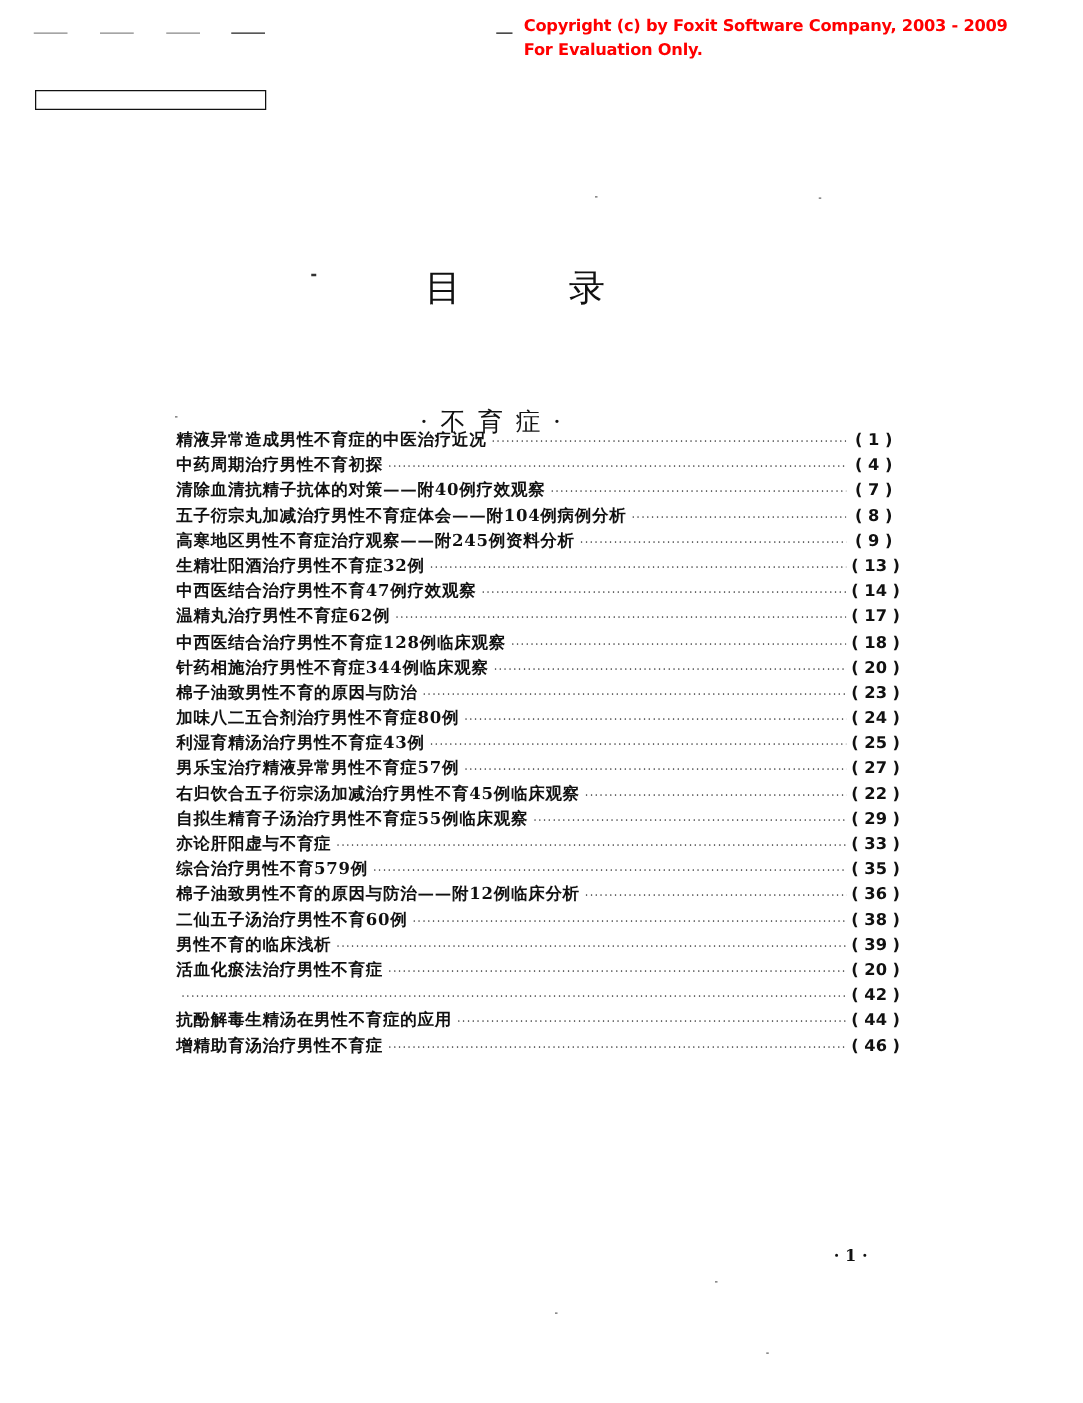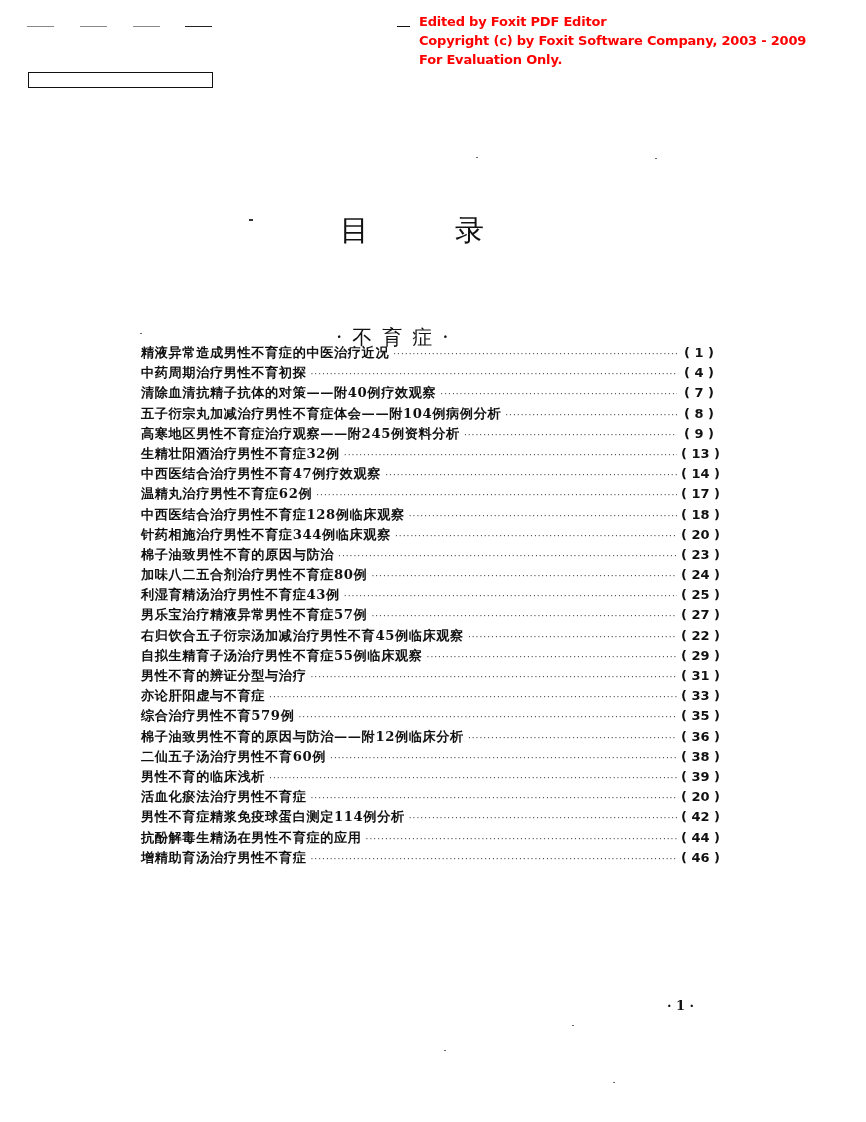--- a/index.html
+++ b/index.html
@@ -38,21 +38,20 @@
 <body>
 
 <div class="header-rule" style="left:27px;width:27px;"></div>
 <div class="header-rule" style="left:80px;width:27px;"></div>
 <div class="header-rule" style="left:133px;width:27px;"></div>
 <div class="header-rule dark" style="left:185px;width:27px;"></div>
 <div class="header-box"></div>
 
 <div class="watermark-dash"></div>
 <div class="watermark">
-  <div>Edited by Foxit PDF Editor</div>
   <div>Copyright (c) by Foxit Software Company, 2003 - 2009</div>
   <div>For Evaluation Only.</div>
 </div>
 
 <div class="stray-dot" style="left:476px;top:157px;"></div>
 <div class="stray-dot" style="left:655px;top:158px;"></div>
 <div class="stray-dot" style="left:140px;top:333px;"></div>
 <div class="stray-dot" style="left:572px;top:1025px;"></div>
 <div class="stray-dot" style="left:444px;top:1050px;"></div>
 <div class="stray-dot" style="left:613px;top:1082px;"></div>
@@ -140,25 +139,20 @@
       <span class="toc-title">右归饮合五子衍宗汤加减治疗男性不育45例临床观察</span>
       <span class="toc-leader"></span>
       <span class="toc-page">22</span>
     </div>
   <div class="toc-row">
       <span class="toc-title">自拟生精育子汤治疗男性不育症55例临床观察</span>
       <span class="toc-leader"></span>
       <span class="toc-page">29</span>
     </div>
   <div class="toc-row">
-      <span class="toc-title">男性不育的辨证分型与治疗</span>
-      <span class="toc-leader"></span>
-      <span class="toc-page">31</span>
-    </div>
-  <div class="toc-row">
       <span class="toc-title">亦论肝阳虚与不育症</span>
       <span class="toc-leader"></span>
       <span class="toc-page">33</span>
     </div>
   <div class="toc-row">
       <span class="toc-title">综合治疗男性不育579例</span>
       <span class="toc-leader"></span>
       <span class="toc-page">35</span>
     </div>
   <div class="toc-row">
@@ -175,21 +169,20 @@
       <span class="toc-title">男性不育的临床浅析</span>
       <span class="toc-leader"></span>
       <span class="toc-page">39</span>
     </div>
   <div class="toc-row">
       <span class="toc-title">活血化瘀法治疗男性不育症</span>
       <span class="toc-leader"></span>
       <span class="toc-page">20</span>
     </div>
   <div class="toc-row">
-      <span class="toc-title">男性不育症精浆免疫球蛋白测定114例分析</span>
       <span class="toc-leader"></span>
       <span class="toc-page">42</span>
     </div>
   <div class="toc-row">
       <span class="toc-title">抗酚解毒生精汤在男性不育症的应用</span>
       <span class="toc-leader"></span>
       <span class="toc-page">44</span>
     </div>
   <div class="toc-row">
       <span class="toc-title">增精助育汤治疗男性不育症</span>

